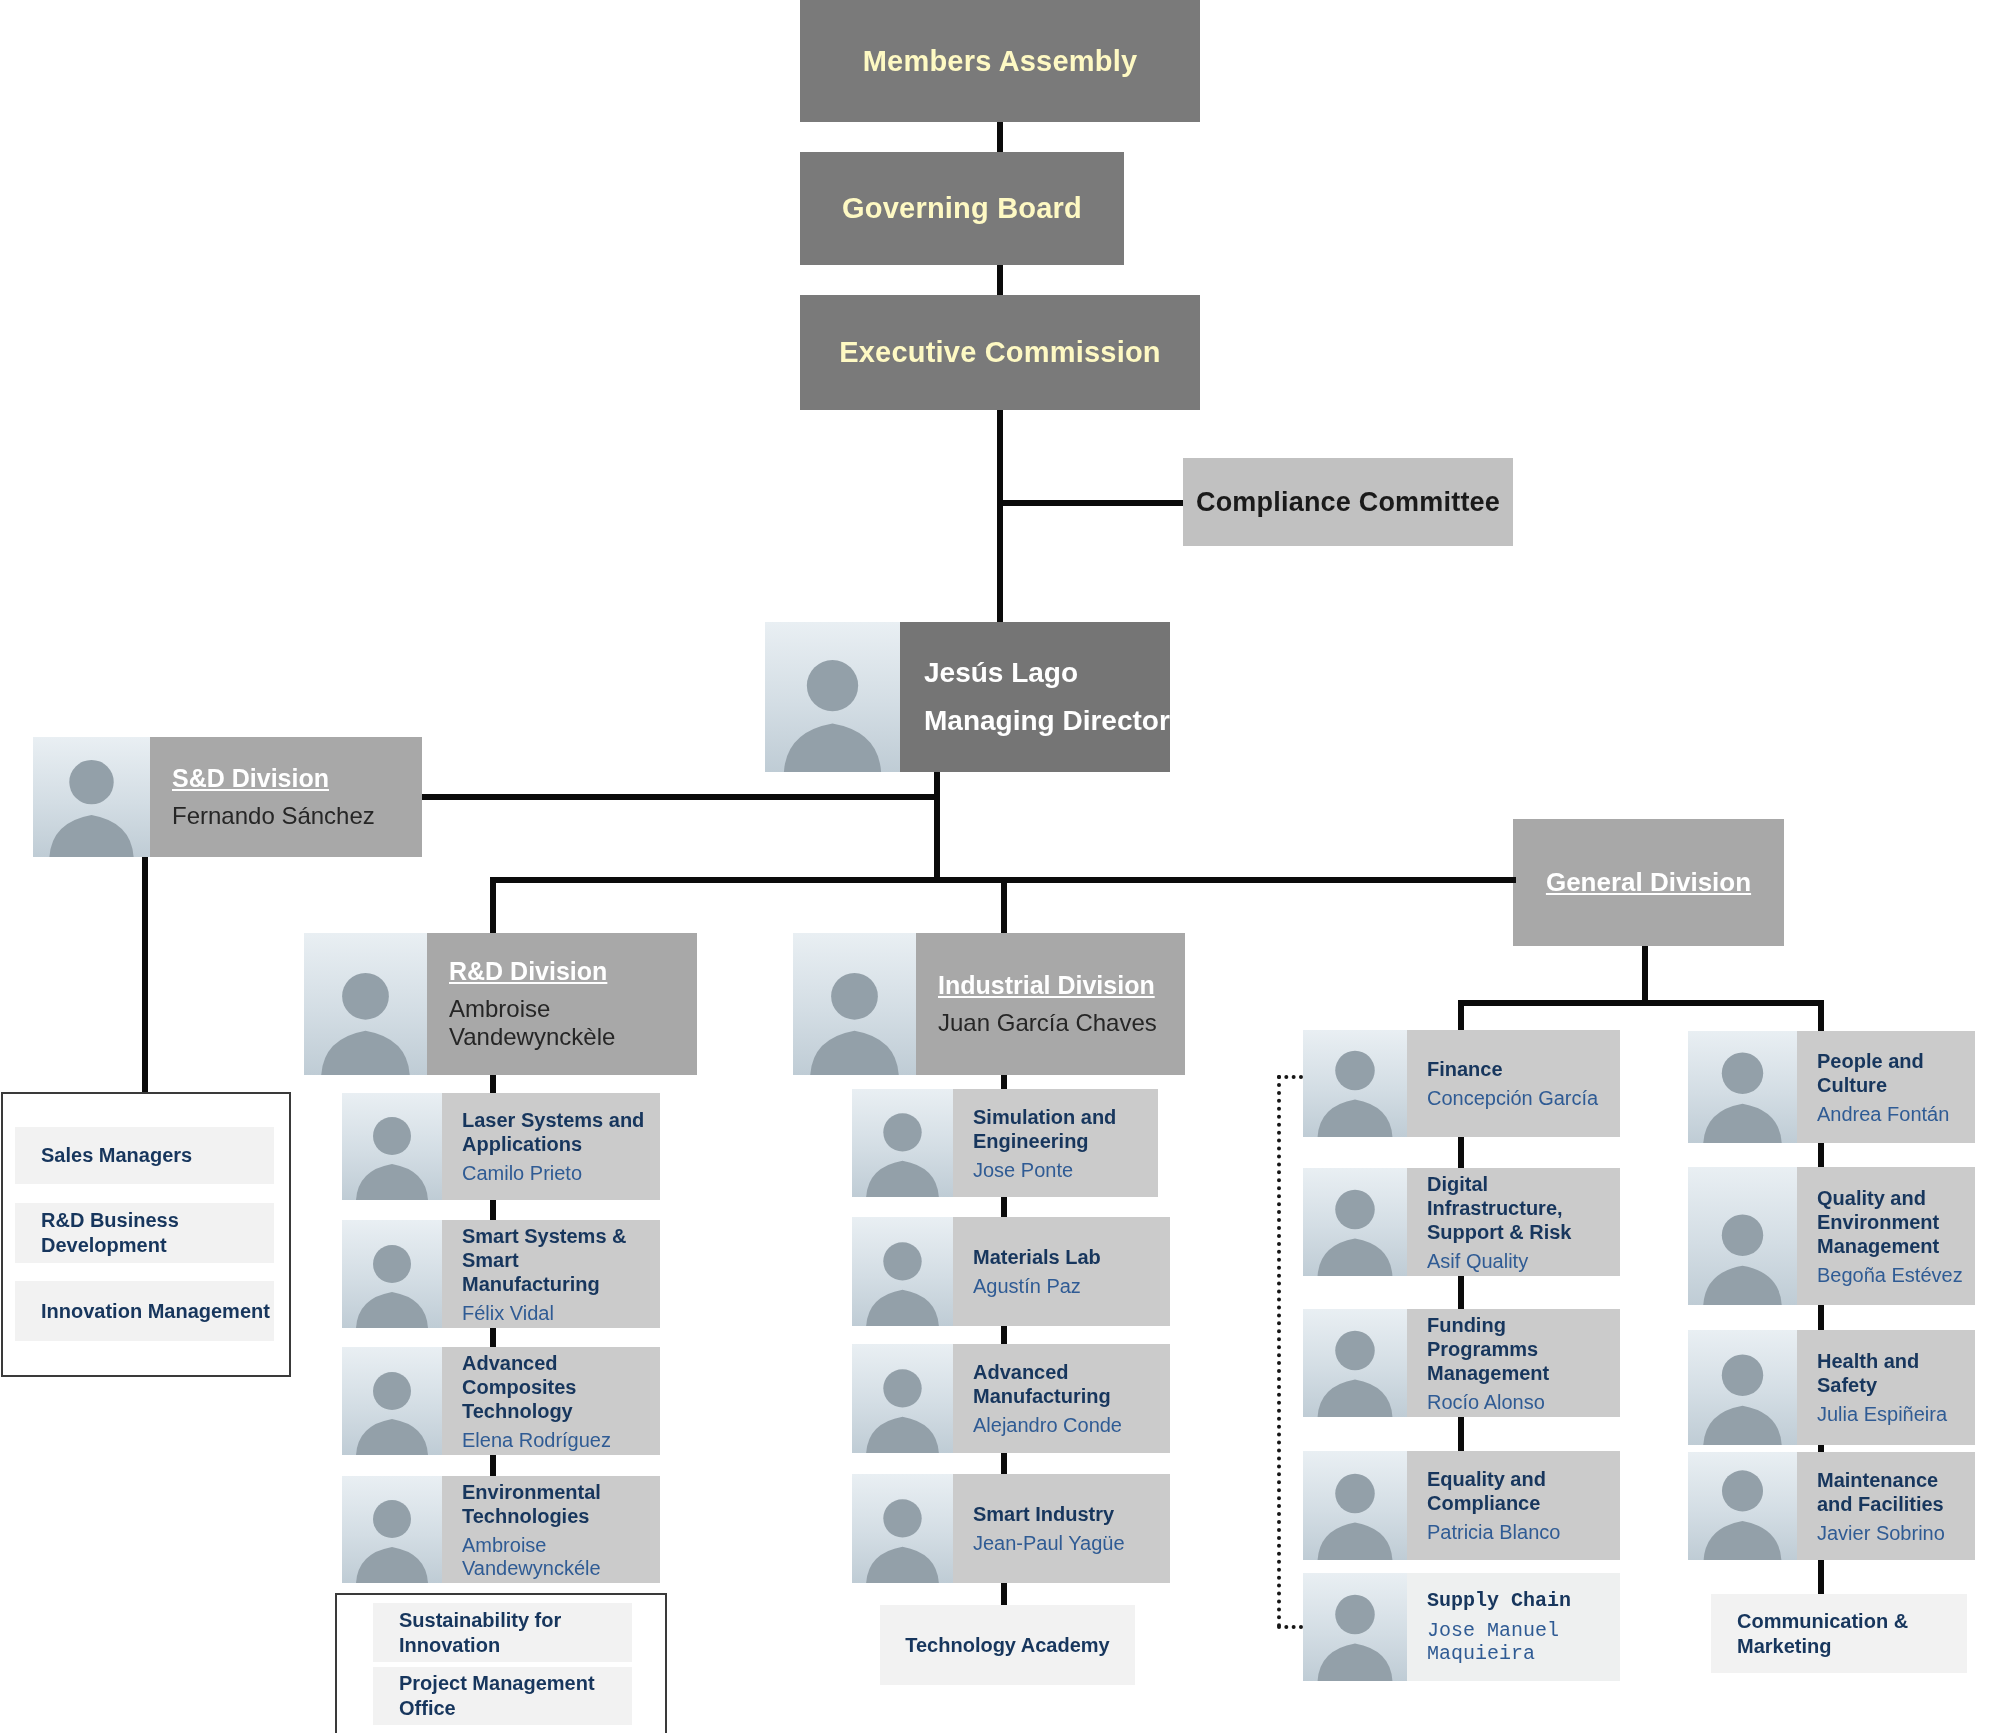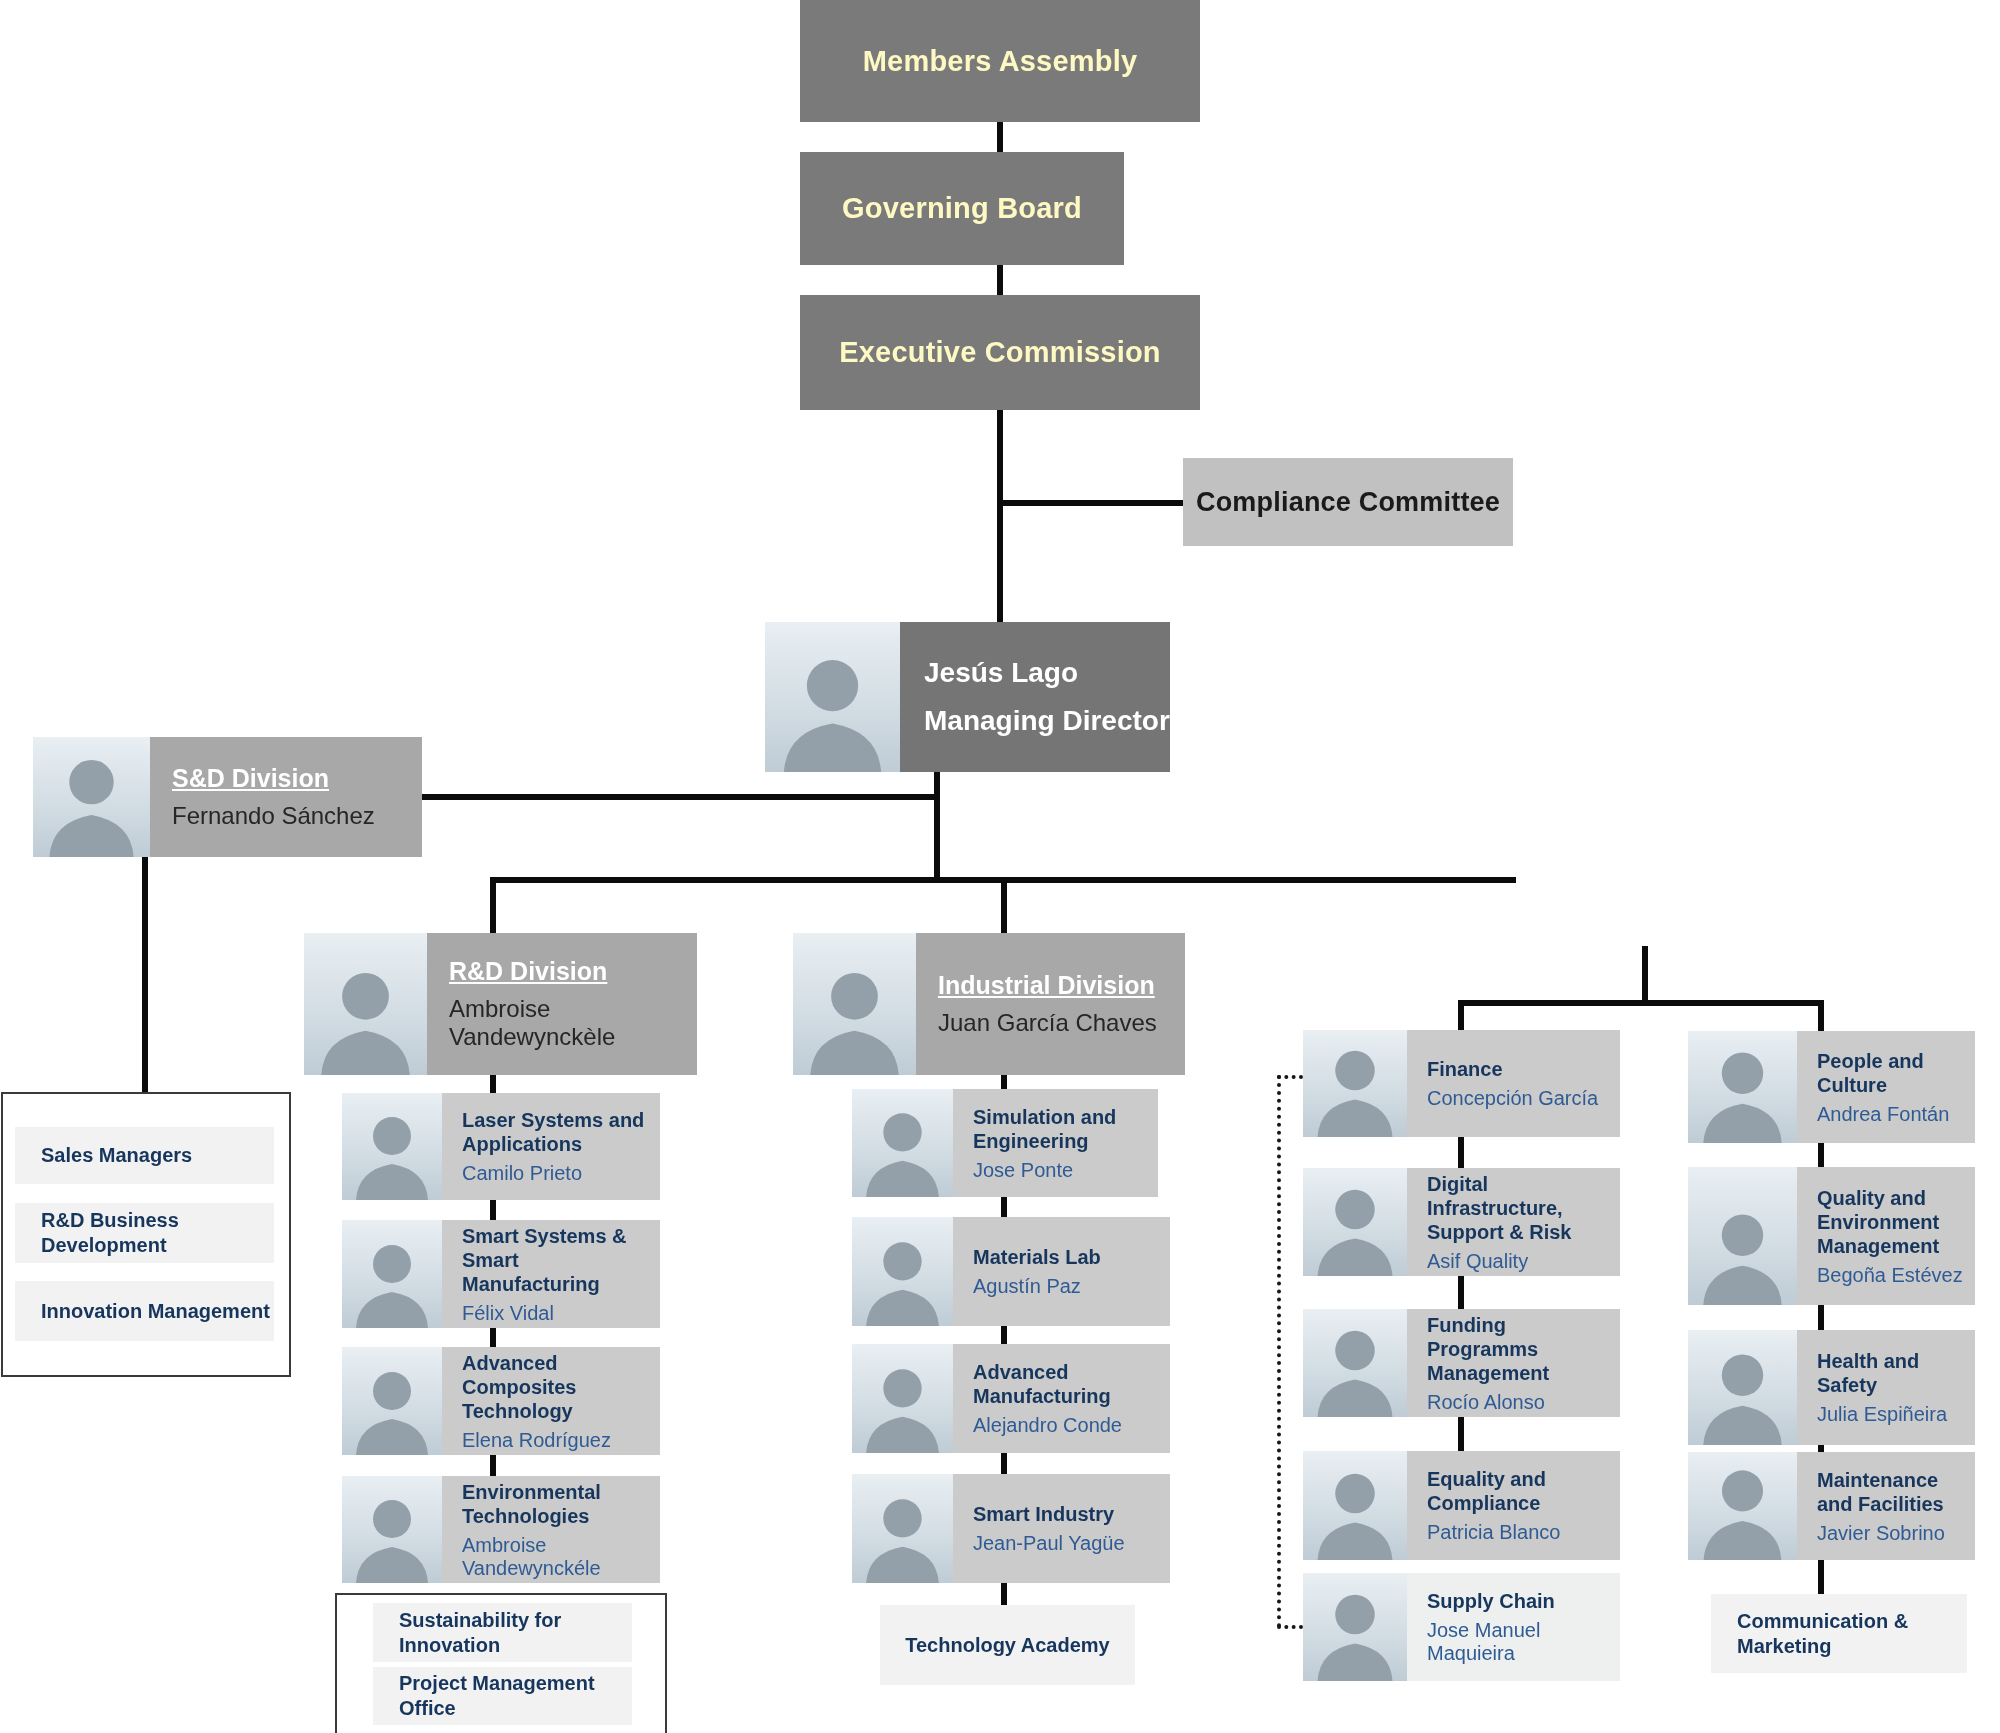--- a/index.html
+++ b/index.html
@@ -25,21 +25,21 @@
   .md-line{color:#ffffff;font-weight:bold;font-size:28px;}
 
   .division .body{background:#a8a8a8;padding-left:22px;padding-right:6px;gap:9px;}
   .div-title{color:#ffffff;font-weight:bold;font-size:25px;text-decoration:underline;}
   .div-name{color:#262626;font-size:24px;line-height:1.15;}
 
   .gd{position:absolute;background:#a8a8a8;display:flex;align-items:center;justify-content:center;}
   .gd .div-title{font-size:26px;}
 
   .child .body{background:#cbcbcb;padding-left:20px;padding-right:6px;gap:6px;}
-  .child.light .body{background:#eef0f0;}
+  .child.light .body{background:#eef0f0;font-family:Liberation Mono, monospace;}
   .child-title{color:#17365d;font-weight:bold;font-size:20px;line-height:1.2;}
   .child-name{color:#2f5b94;font-size:20px;line-height:1.15;}
 
   .container-box{position:absolute;background:#ffffff;border:2px solid #3a3a3a;}
   .lightbox{position:absolute;background:#f2f2f2;color:#17365d;font-weight:bold;
             font-size:20px;line-height:1.25;display:flex;align-items:center;
             padding-left:26px;box-sizing:border-box;}
   .lightbox.center{justify-content:center;padding-left:0;text-align:center;}
 </style>
 </head>
@@ -205,20 +205,23 @@
           <path d="M14 100 Q16 70 50 64 Q84 70 86 100 Z" fill="#93a0a9"></path>
         </svg>
       </div>
     <div class="body">
       <div class="child-title">Smart Industry</div>
       <div class="child-name">Jean-Paul Yagüe</div>
     </div>
   </div>
   <div class="lightbox center" style="left:880px;top:1605px;width:255px;height:80px">Technology Academy</div>
 
+  <div class="gd" style="left:1513px;top:819px;width:271px;height:127px">
+    <div class="div-title">General Division</div>
+  </div>
 
   <div class="card child" style="left:1303px;top:1030px;width:317px;height:107px">
     <div class="photo" style="width:104px">
         <svg viewBox="0 0 100 100" preserveAspectRatio="xMidYMax meet" xmlns="http://www.w3.org/2000/svg">
           <circle cx="50" cy="36" r="19" fill="#93a0a9"></circle>
           <path d="M14 100 Q16 70 50 64 Q84 70 86 100 Z" fill="#93a0a9"></path>
         </svg>
       </div>
     <div class="body">
       <div class="child-title">Finance</div>

